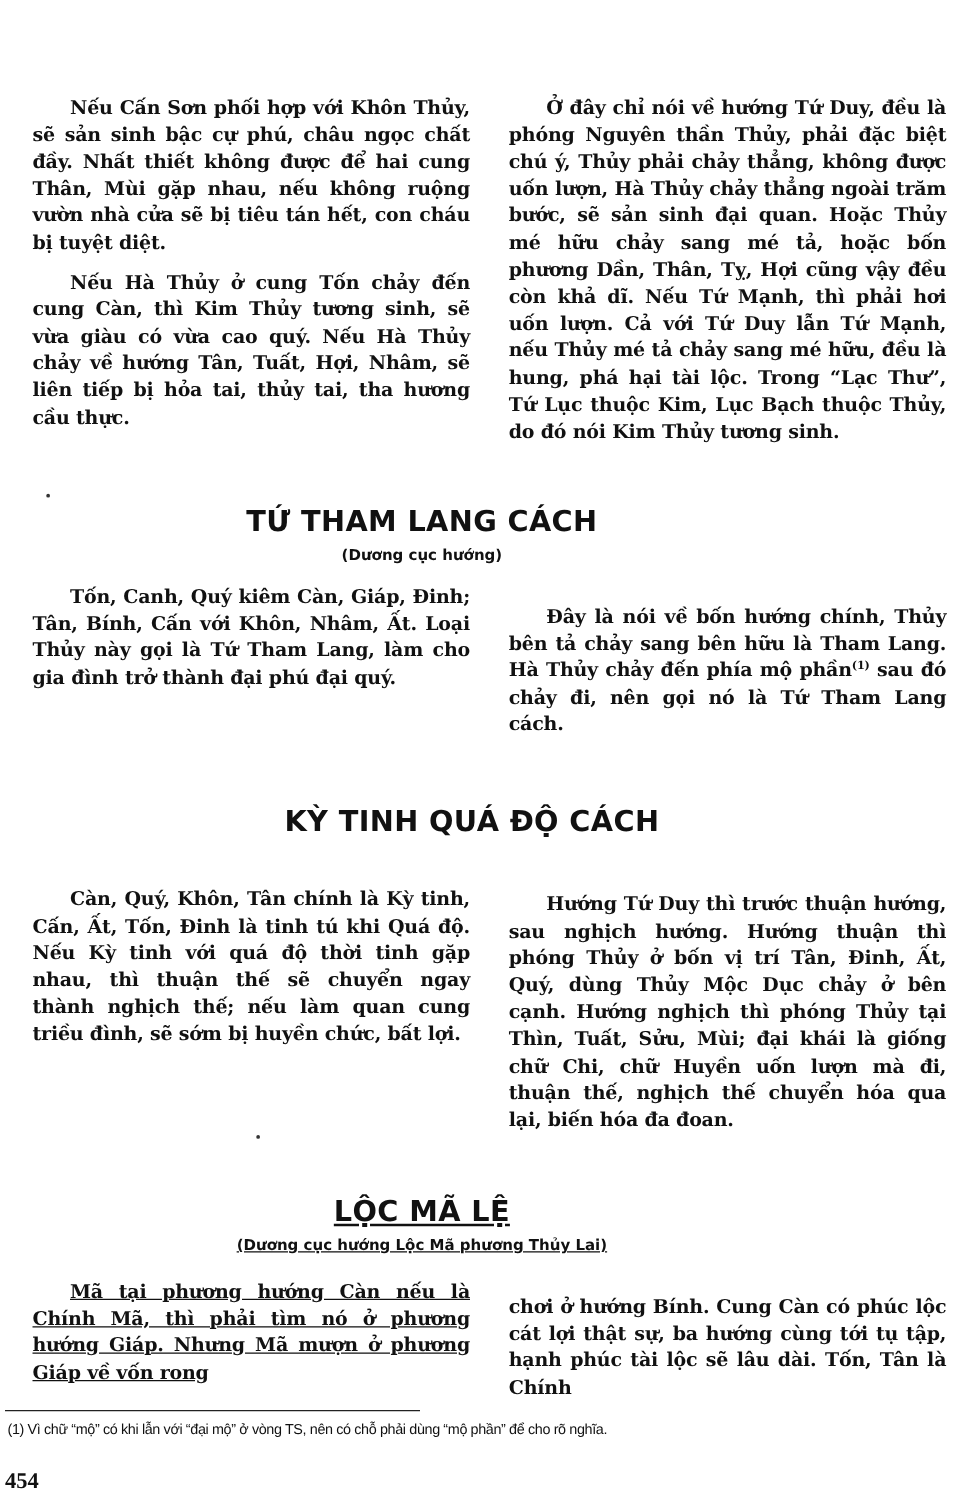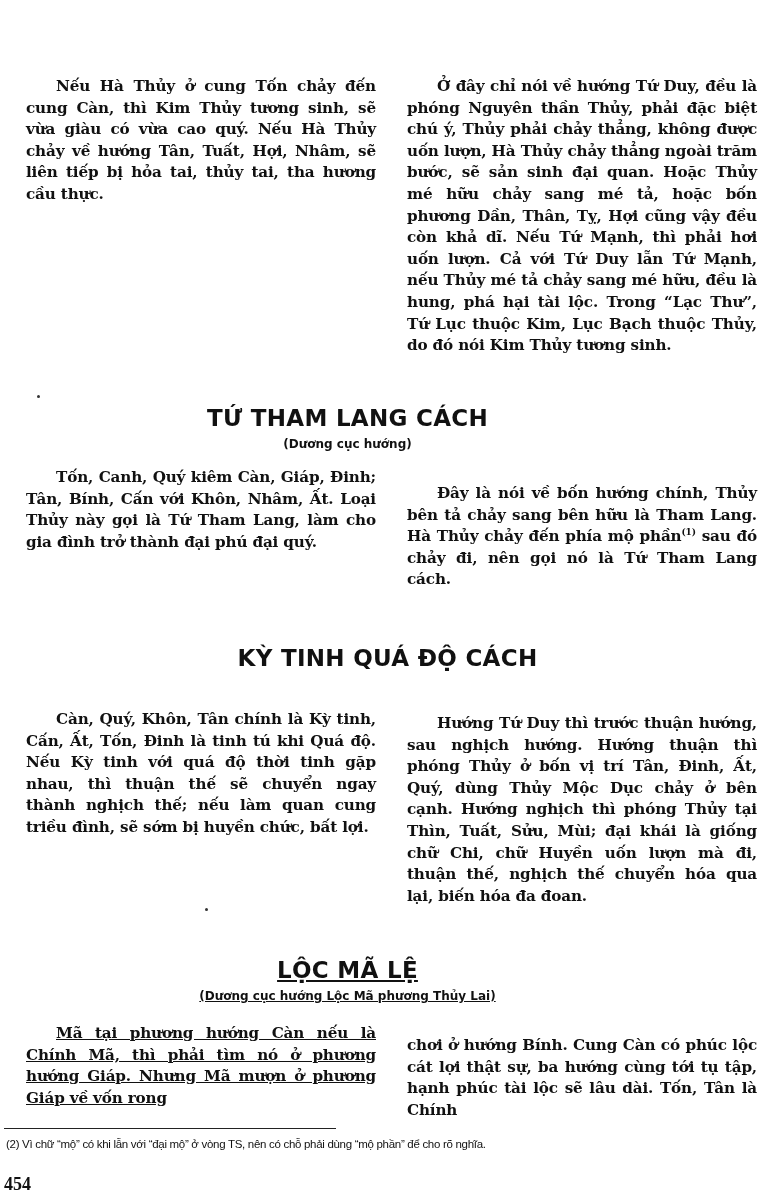--- a/index.html
+++ b/index.html
@@ -13,21 +13,21 @@
       font-size: 15.2px;
       line-height: 21.6px;
       text-align: justify;
       font-weight: bold;
       letter-spacing: -0.15px;
     }
     .col p { margin: 0 0 10px 0; text-indent: 30px; }
     .left { left: 26px; width: 350px; }
     .right { left: 407px; width: 350px; }
     .heading {
-      position: absolute; left: 10px; width: 675px; text-align: center;
+      position: absolute; left: 0; width: 675px; text-align: center;
       font-family: "DejaVu Sans", "Liberation Sans", sans-serif;
     }
     .heading .title {
       display: block; font-size: 23px; font-weight: bold; letter-spacing: 0.3px; line-height: 30px;
     }
     .heading .subtitle {
       display: block; font-size: 12px; font-weight: bold; line-height: 22px;
     }
     sup { font-size: 9px; vertical-align: 6px; line-height: 0; }
     .footnote-rule {
@@ -42,20 +42,21 @@
     .page-number {
       position: absolute; left: 4px; top: 1174px;
       font-family: "Liberation Serif", serif; font-size: 18px; font-weight: bold;
     }
     .speck { position: absolute; width: 3px; height: 3px; background: #333; border-radius: 50%; }
   </style>
 </head>
 <body>
 
 <div class="col left" style="top:76px;">
+  <p>Nếu Cấn Sơn phối hợp với Khôn Thủy, sẽ sản sinh bậc cự phú, châu ngọc chất đầy. Nhất thiết không được để hai cung Thân, Mùi gặp nhau, nếu không ruộng vườn nhà cửa sẽ bị tiêu tán hết, con cháu bị tuyệt diệt.</p>
   <p>Nếu Hà Thủy ở cung Tốn chảy đến cung Càn, thì Kim Thủy tương sinh, sẽ vừa giàu có vừa cao quý. Nếu Hà Thủy chảy về hướng Tân, Tuất, Hợi, Nhâm, sẽ liên tiếp bị hỏa tai, thủy tai, tha hương cầu thực.</p>
 </div>
 <div class="col right" style="top:76px;">
   <p>Ở đây chỉ nói về hướng Tứ Duy, đều là phóng Nguyên thần Thủy, phải đặc biệt chú ý, Thủy phải chảy thẳng, không được uốn lượn, Hà Thủy chảy thẳng ngoài trăm bước, sẽ sản sinh đại quan. Hoặc Thủy mé hữu chảy sang mé tả, hoặc bốn phương Dần, Thân, Tỵ, Hợi cũng vậy đều còn khả dĩ. Nếu Tứ Mạnh, thì phải hơi uốn lượn. Cả với Tứ Duy lẫn Tứ Mạnh, nếu Thủy mé tả chảy sang mé hữu, đều là hung, phá hại tài lộc. Trong “Lạc Thư”, Tứ Lục thuộc Kim, Lục Bạch thuộc Thủy, do đó nói Kim Thủy tương sinh.</p>
 </div>
 
 <div class="heading" style="top:403px;">
   <span class="title">TỨ THAM LANG CÁCH</span>
   <span class="subtitle">(Dương cục hướng)</span>
 </div>
@@ -81,18 +82,18 @@
   <span class="subtitle">(Dương cục hướng Lộc Mã phương Thủy Lai)</span>
 </div>
 <div class="col left" style="top:1023px;text-decoration:underline;">
   <p>Mã tại phương hướng Càn nếu là Chính Mã, thì phải tìm nó ở phương hướng Giáp. Nhưng Mã mượn ở phương Giáp về vốn rong</p>
 </div>
 <div class="col right" style="top:1035px;">
   <p style="text-indent:0">chơi ở hướng Bính. Cung Càn có phúc lộc cát lợi thật sự, ba hướng cùng tới tụ tập, hạnh phúc tài lộc sẽ lâu dài. Tốn, Tân là Chính</p>
 </div>
 
 <div class="footnote-rule"></div>
-<div class="footnote">(2) Vì chữ “mộ” có khi lẫn với “đại mộ” ở vòng TS, nên có chỗ phải dùng “mộ phần” để cho rõ nghĩa.</div>
+<div class="footnote">(1) Vì chữ “mộ” có khi lẫn với “đại mộ” ở vòng TS, nên có chỗ phải dùng “mộ phần” để cho rõ nghĩa.</div>
 
 <div class="page-number">454</div>
 
 <div class="speck" style="left:37px; top:395px;"></div>
 <div class="speck" style="left:205px; top:908px;"></div>
 
 </body></html>

